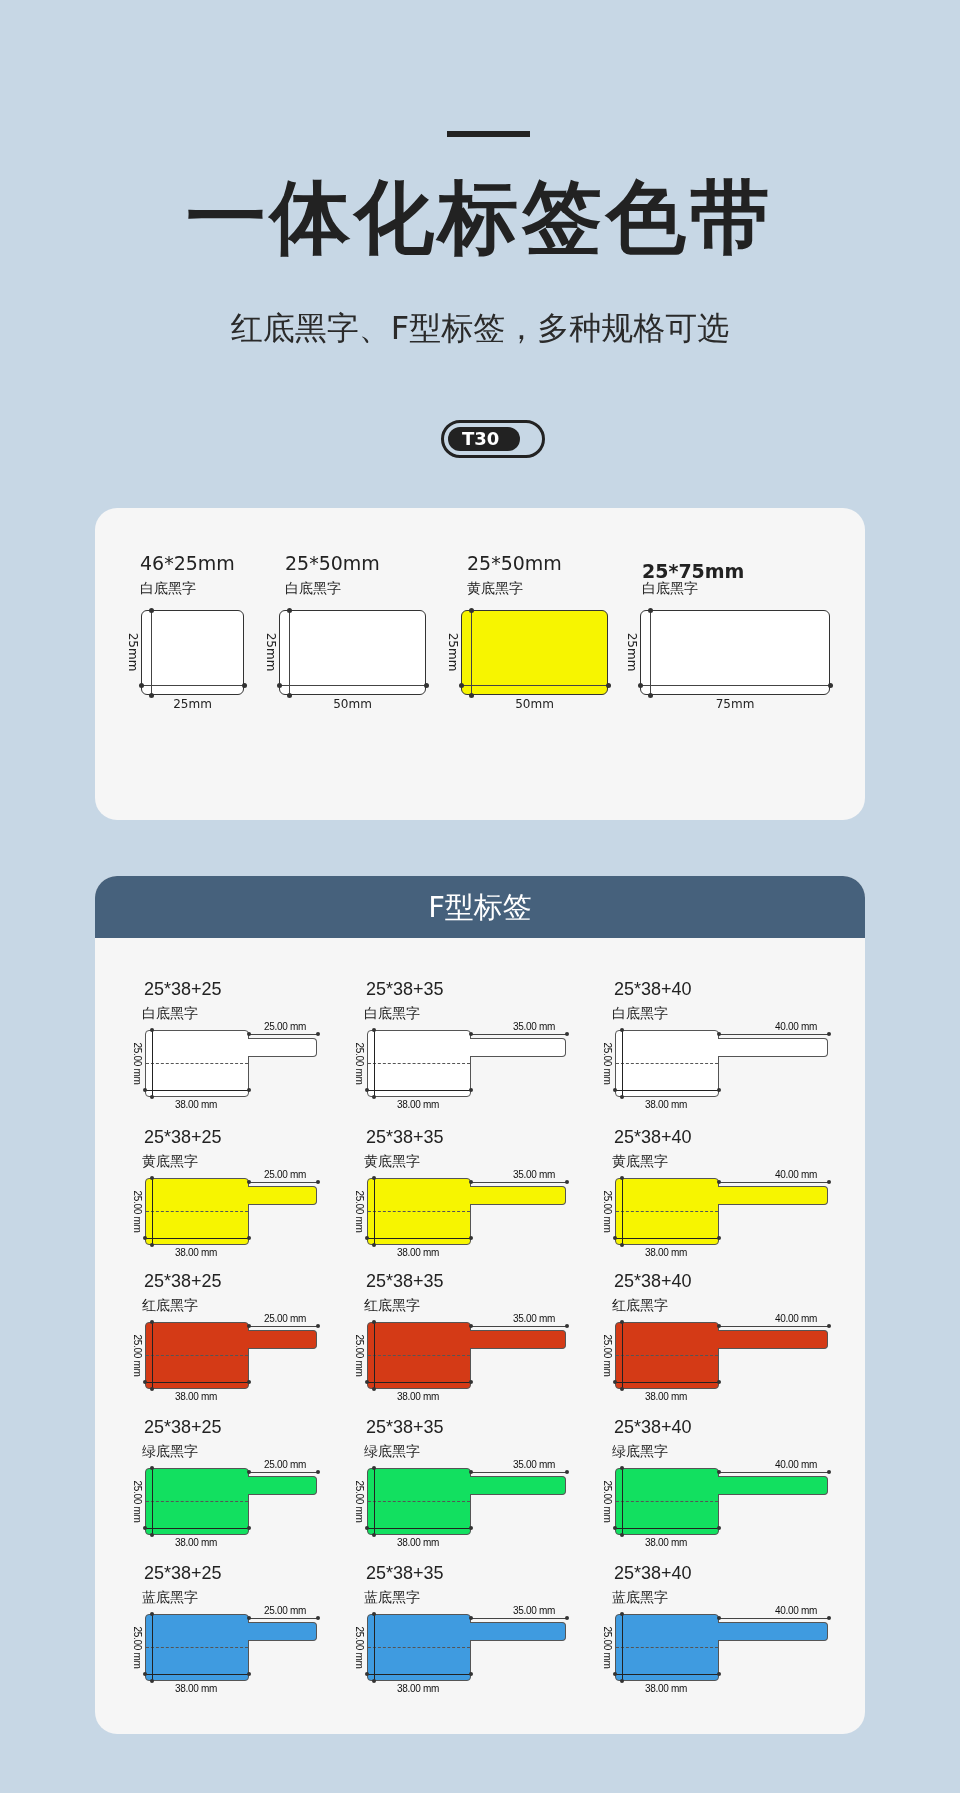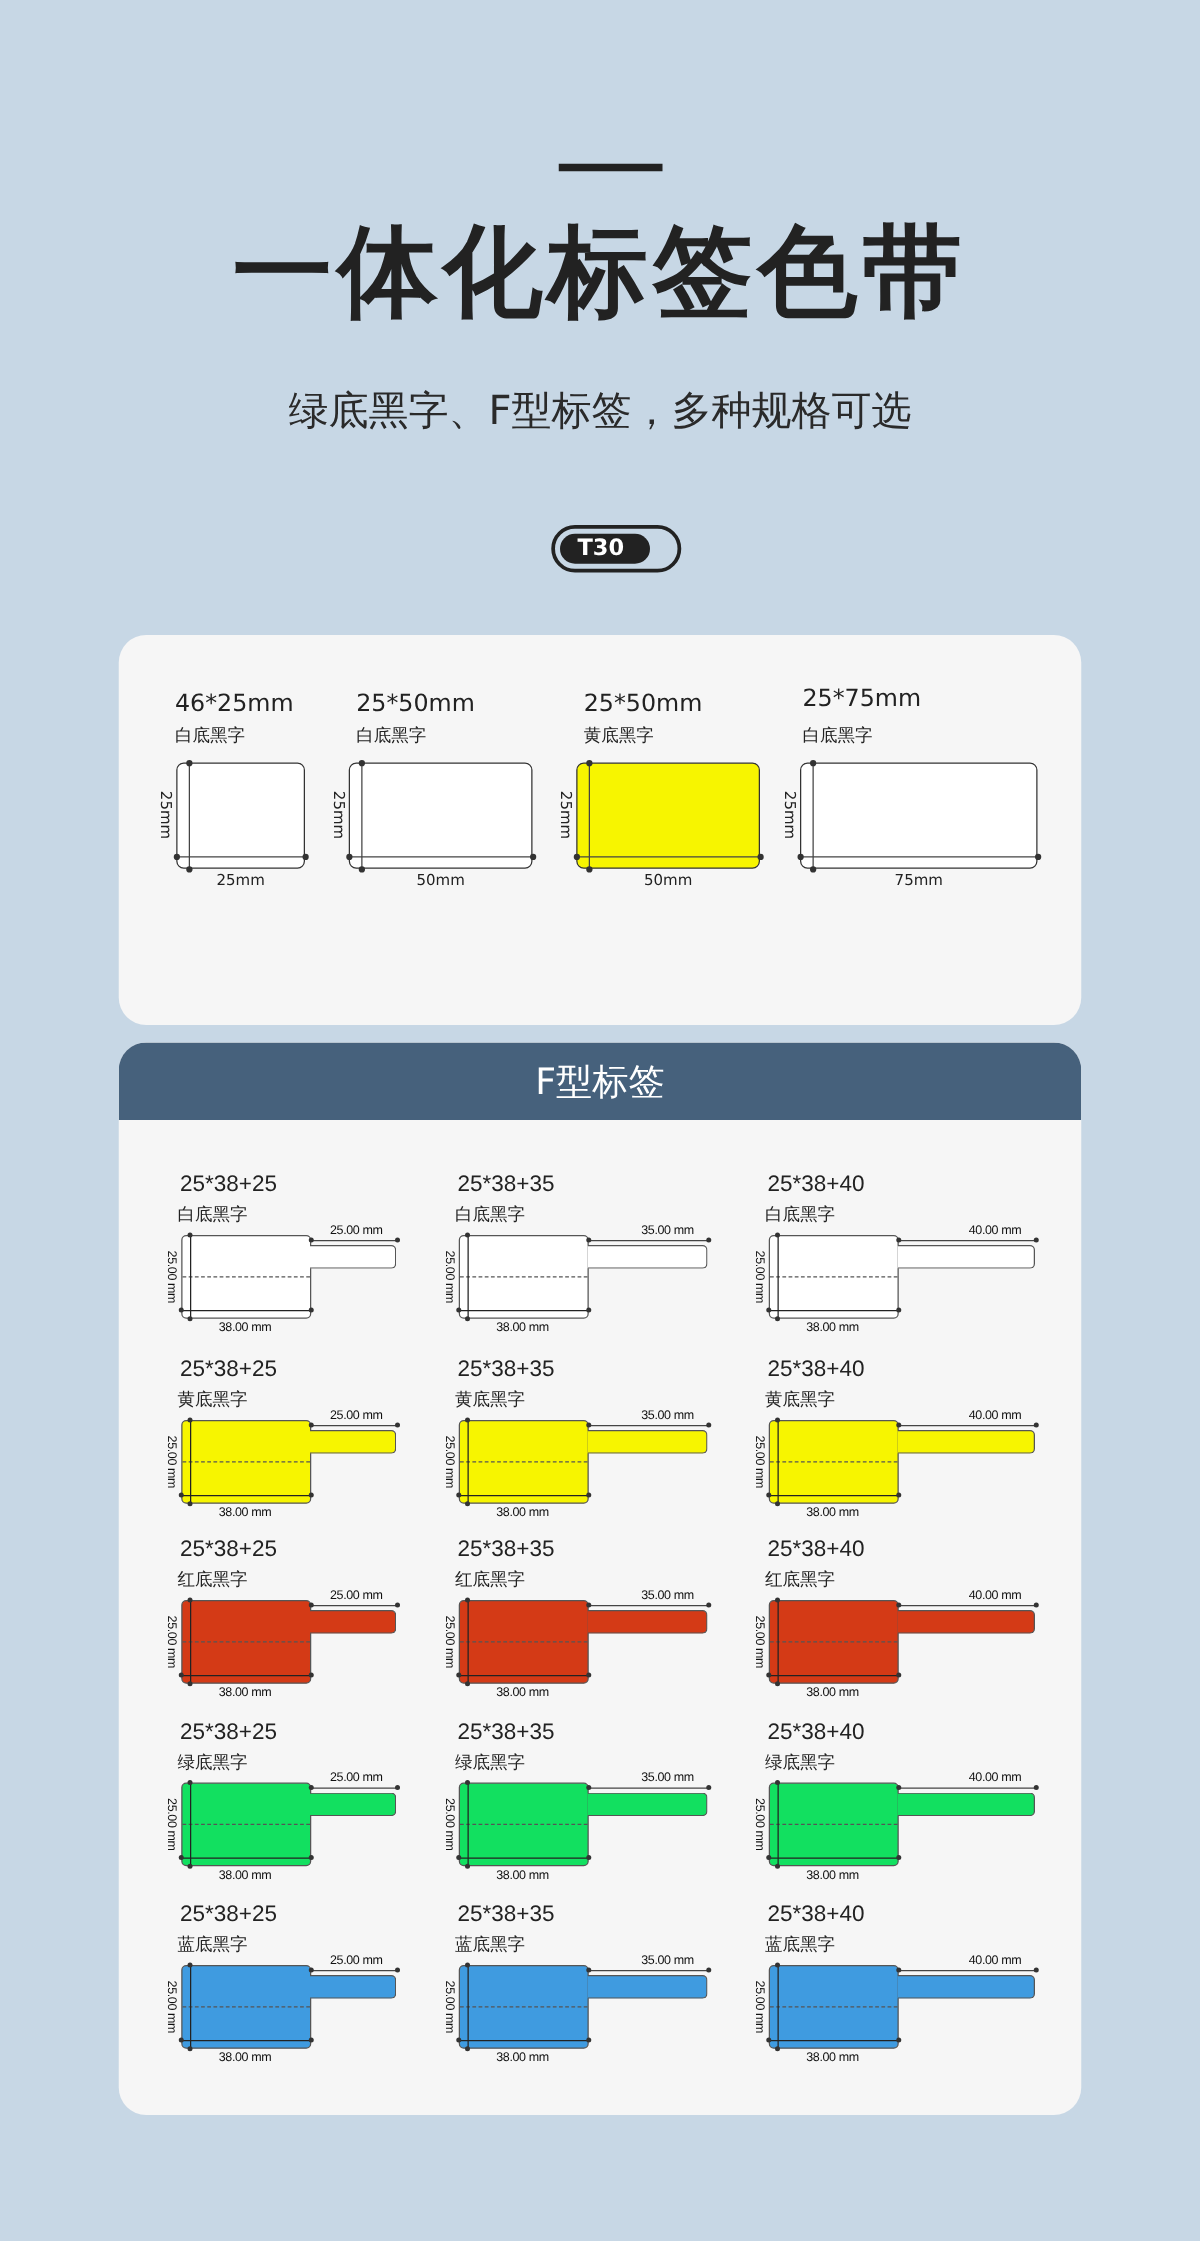--- a/index.html
+++ b/index.html
@@ -53,21 +53,21 @@
   .f-tab { position: absolute; border: 1px solid #555; border-left: none; border-radius: 0 4px 4px 0; box-sizing: border-box; }
   .f-dash { position: absolute; border-top: 1px dashed #555; height: 0; }
   .f-dim { position: absolute; font-size: 10px; color: #111; white-space: nowrap; font-family: "Liberation Sans", sans-serif; letter-spacing: -0.3px; }
   .f-dim-v { position: absolute; font-size: 10px; color: #111; white-space: nowrap; font-family: "Liberation Sans", sans-serif; transform: rotate(90deg); letter-spacing: -0.3px; }
 </style>
 </head>
 <body>
 
 <div class="top-bar"></div>
 <div class="title">一体化标签色带</div>
-<div class="subtitle">绿底黑字、F型标签，多种规格可选</div>
+<div class="subtitle">红底黑字、F型标签，多种规格可选</div>
 <div class="pill-outer">
   <div class="pill-inner">T30</div>
 </div>
 
 <div class="card" style="top:508px;height:312px;">
   <div class="card-body" id="flat-body" style="height:250px;">
       <div class="flat-item" style="left:0;top:0;">
         <div class="flat-size" style="left:45px;top:44px;">46*25mm</div>
         <div class="flat-color" style="left:45px;top:72px;">白底黑字</div>
         <div class="flat-label" style="left:46px;top:102px;width:103px;height:85px;background:#ffffff;"></div>
@@ -100,36 +100,36 @@
         <div class="line" style="left:376px;top:102px;width:1px;height:85px;"></div>
         <div class="line" style="left:366px;top:177px;width:147px;height:1px;"></div>
         <div class="dot" style="left:376.5px;top:102px;"></div>
         <div class="dot" style="left:376.5px;top:187px;"></div>
         <div class="dot" style="left:366px;top:177.5px;"></div>
         <div class="dot" style="left:513px;top:177.5px;"></div>
         <div class="dim-v" style="left:338px;top:137px;width:40px;text-align:center;">25mm</div>
         <div class="dim-h" style="left:366px;top:189px;width:147px;">50mm</div>
       </div>
       <div class="flat-item" style="left:0;top:0;">
-        <div class="flat-size" style="left:547px;top:40px;">25*75mm</div>
+        <div class="flat-size" style="left:547px;top:52px;font-weight:bold;">25*75mm</div>
         <div class="flat-color" style="left:547px;top:72px;">白底黑字</div>
         <div class="flat-label" style="left:545px;top:102px;width:190px;height:85px;background:#ffffff;"></div>
         <div class="line" style="left:555px;top:102px;width:1px;height:85px;"></div>
         <div class="line" style="left:545px;top:177px;width:190px;height:1px;"></div>
         <div class="dot" style="left:555.5px;top:102px;"></div>
         <div class="dot" style="left:555.5px;top:187px;"></div>
         <div class="dot" style="left:545px;top:177.5px;"></div>
         <div class="dot" style="left:735px;top:177.5px;"></div>
         <div class="dim-v" style="left:517px;top:137px;width:40px;text-align:center;">25mm</div>
         <div class="dim-h" style="left:545px;top:189px;width:190px;">75mm</div>
       </div>
     </div>
 </div>
 
-<div class="card" style="top:834px;height:858px;">
+<div class="card" style="top:876px;height:858px;">
   <div class="card-header">F型标签</div>
   <div class="card-body" id="f-body" style="height:1012px;">
       <div class="f-item" style="left:43px;top:41px;">
         <div class="f-size">25*38+25</div>
         <div class="f-color">白底黑字</div>
         <div class="f-main" style="left:7px;top:51px;width:104px;height:67px;background:#ffffff;"></div>
         <div class="f-tab" style="left:110px;top:59px;width:69px;height:19px;background:#ffffff;"></div>
         <div class="f-dash" style="left:8px;top:84px;width:102px;"></div>
         <div class="line" style="left:14px;top:51px;width:1px;height:68px;background:#222;"></div>
         <div class="dot" style="left:14.5px;top:51px;width:4px;height:4px;"></div>

